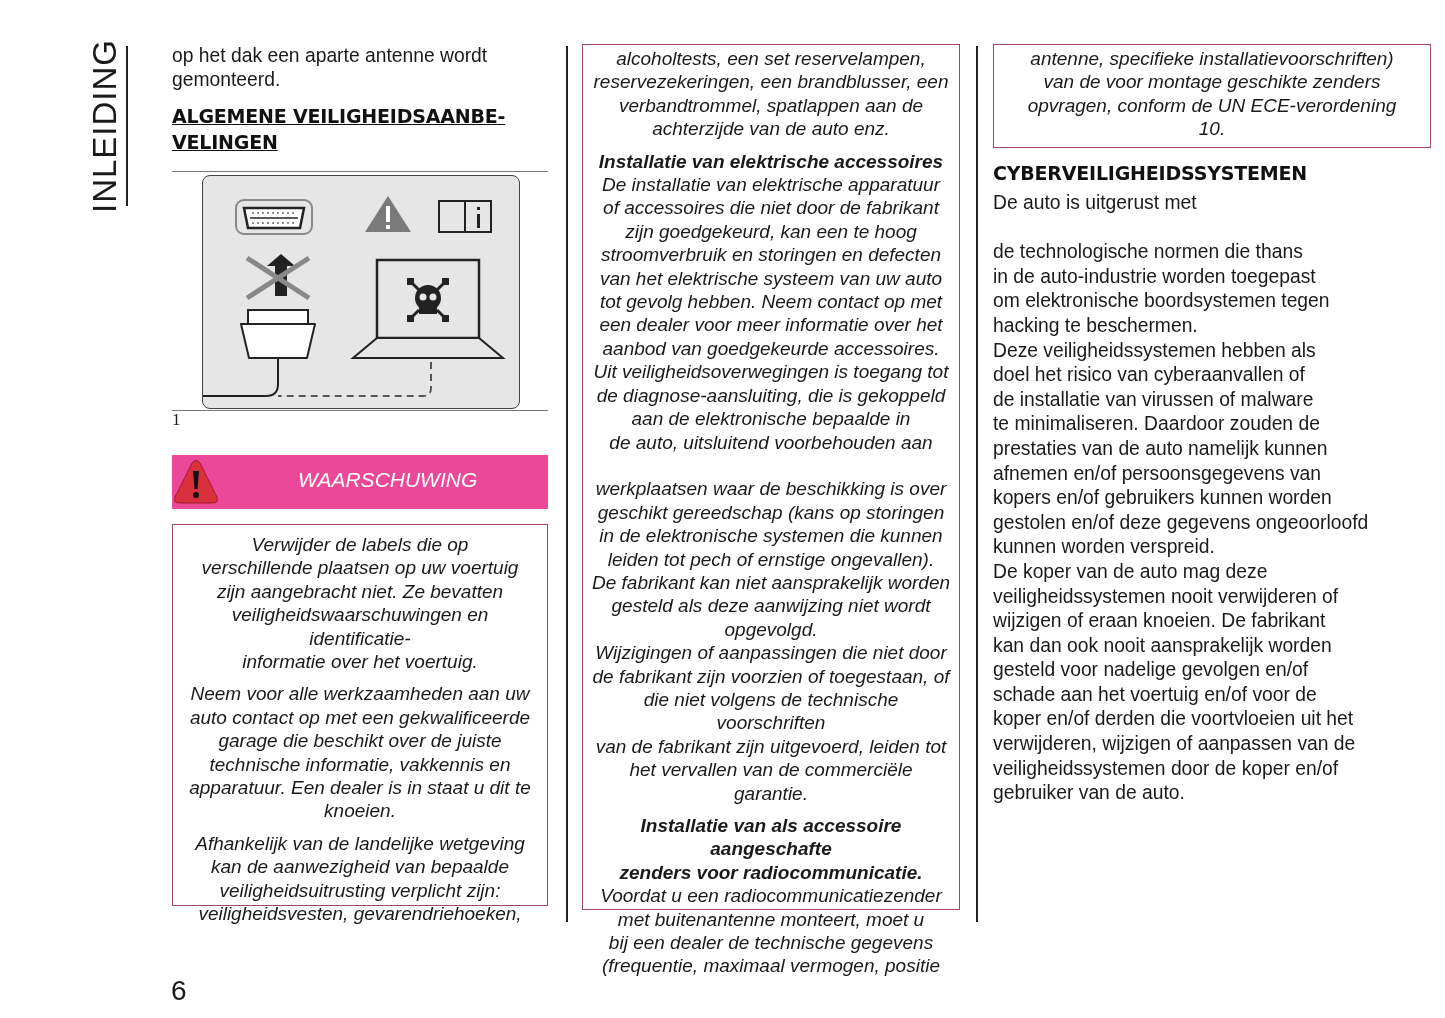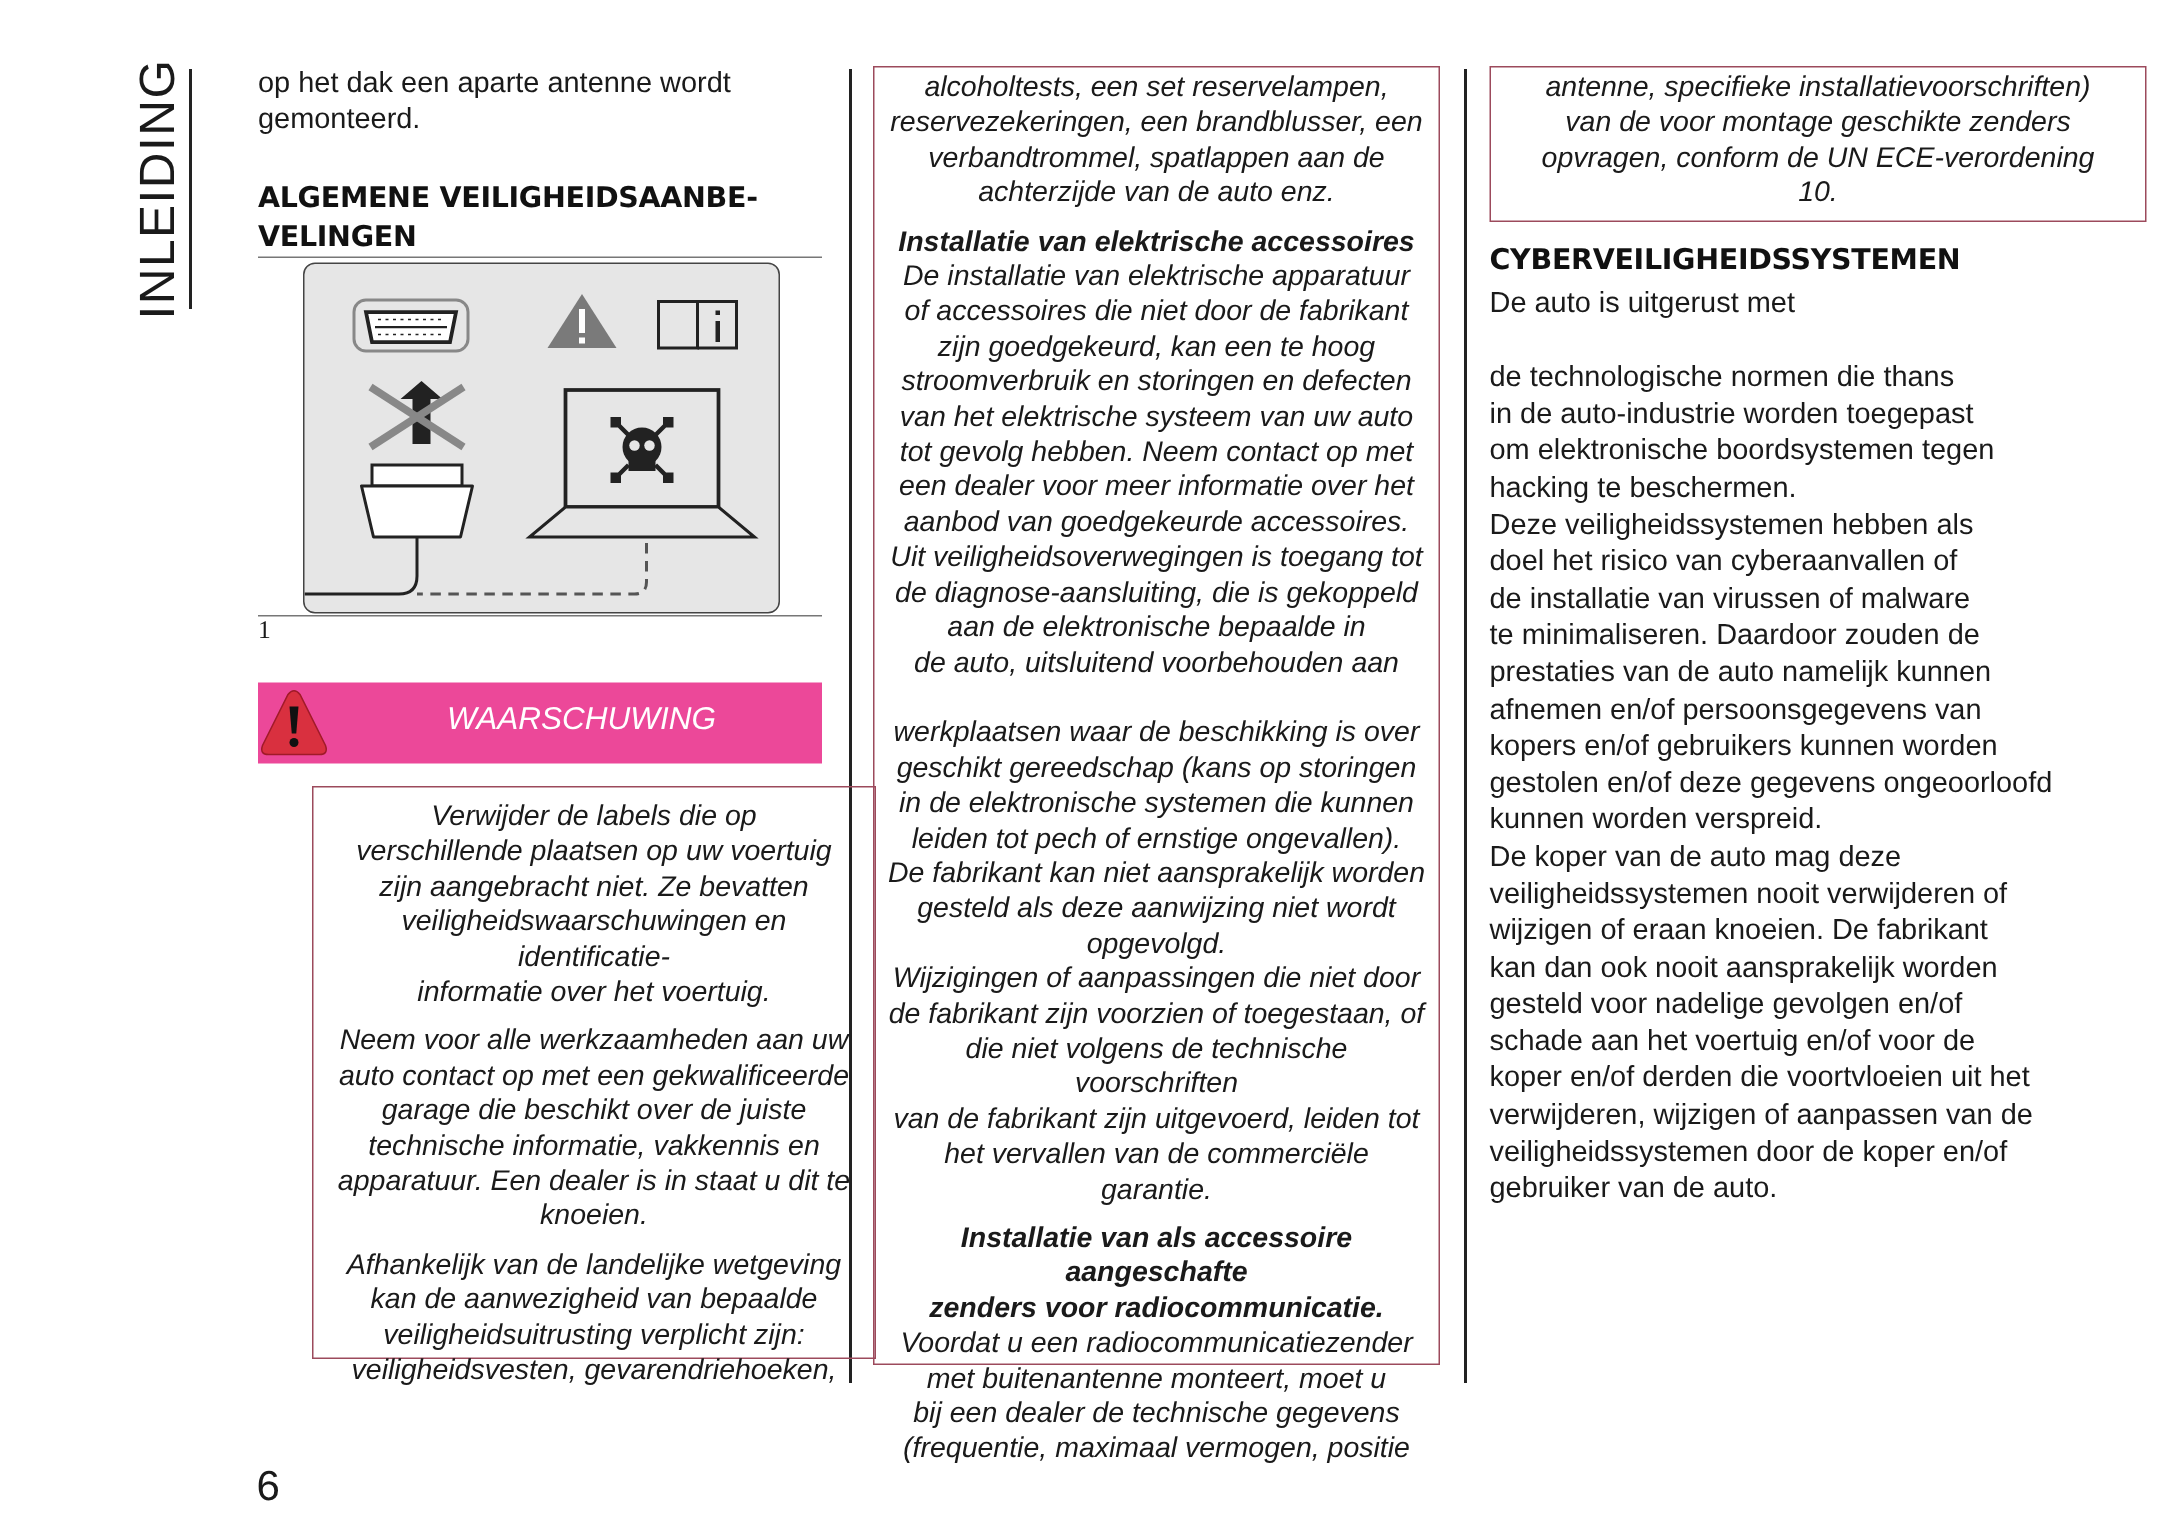--- a/index.html
+++ b/index.html
@@ -59,21 +59,21 @@
 </div>
 
 <div class="vrule" style="left:566px; top:46px; height:876px;"></div>
 <div class="vrule" style="left:976px; top:46px; height:876px;"></div>
 
 <div class="col col1">
   <p class="body">
     <span>op het dak een aparte antenne wordt</span><br>
     <span>gemonteerd.</span>
   </p>
-  <h2 class="heading" style="margin-top:26px;">
+  <h2 class="heading" style="margin-top:10px;text-decoration:underline;">
     <span>ALGEMENE VEILIGHEIDSAANBE-</span><br>
     <span>VELINGEN</span>
   </h2>
 </div>
 
 <div class="figure-wrap">
   <div class="figure-box">
     <svg width="316" height="232" viewBox="0 0 316 232" xmlns="http://www.w3.org/2000/svg">
 
       <g>
@@ -130,21 +130,21 @@
 
 <div class="warn-bar">
   <svg class="warn-icon" viewBox="0 0 48 46" xmlns="http://www.w3.org/2000/svg">
     <path d="M20 4 Q24 -1 28 4 L45 38 Q47 44 41 44 L7 44 Q1 44 3 38 Z" fill="#d9303f" stroke="#a01a28" stroke-width="1"></path>
     <path d="M21 12 L27 12 L25.5 30 L22.5 30 Z" fill="#111"></path>
     <circle cx="24" cy="36" r="3" fill="#111"></circle>
   </svg>
   <span class="label">WAARSCHUWING</span>
 </div>
 
-<div class="boxed" style="position:absolute; left:172px; top:524px; width:376px; height:382px; padding-top:8px;margin-left:36px;">
+<div class="boxed" style="position:absolute; left:172px; top:524px; width:376px; height:382px; padding-top:8px;">
   <p>
     <span>Verwijder de labels die op</span><br>
     <span>verschillende plaatsen op uw voertuig</span><br>
     <span>zijn aangebracht niet. Ze bevatten</span><br>
     <span>veiligheidswaarschuwingen en identificatie-</span><br>
     <span>informatie over het voertuig.</span>
   </p>
   <p class="gap">
     <span>Neem voor alle werkzaamheden aan uw</span><br>
     <span>auto contact op met een gekwalificeerde</span><br>

